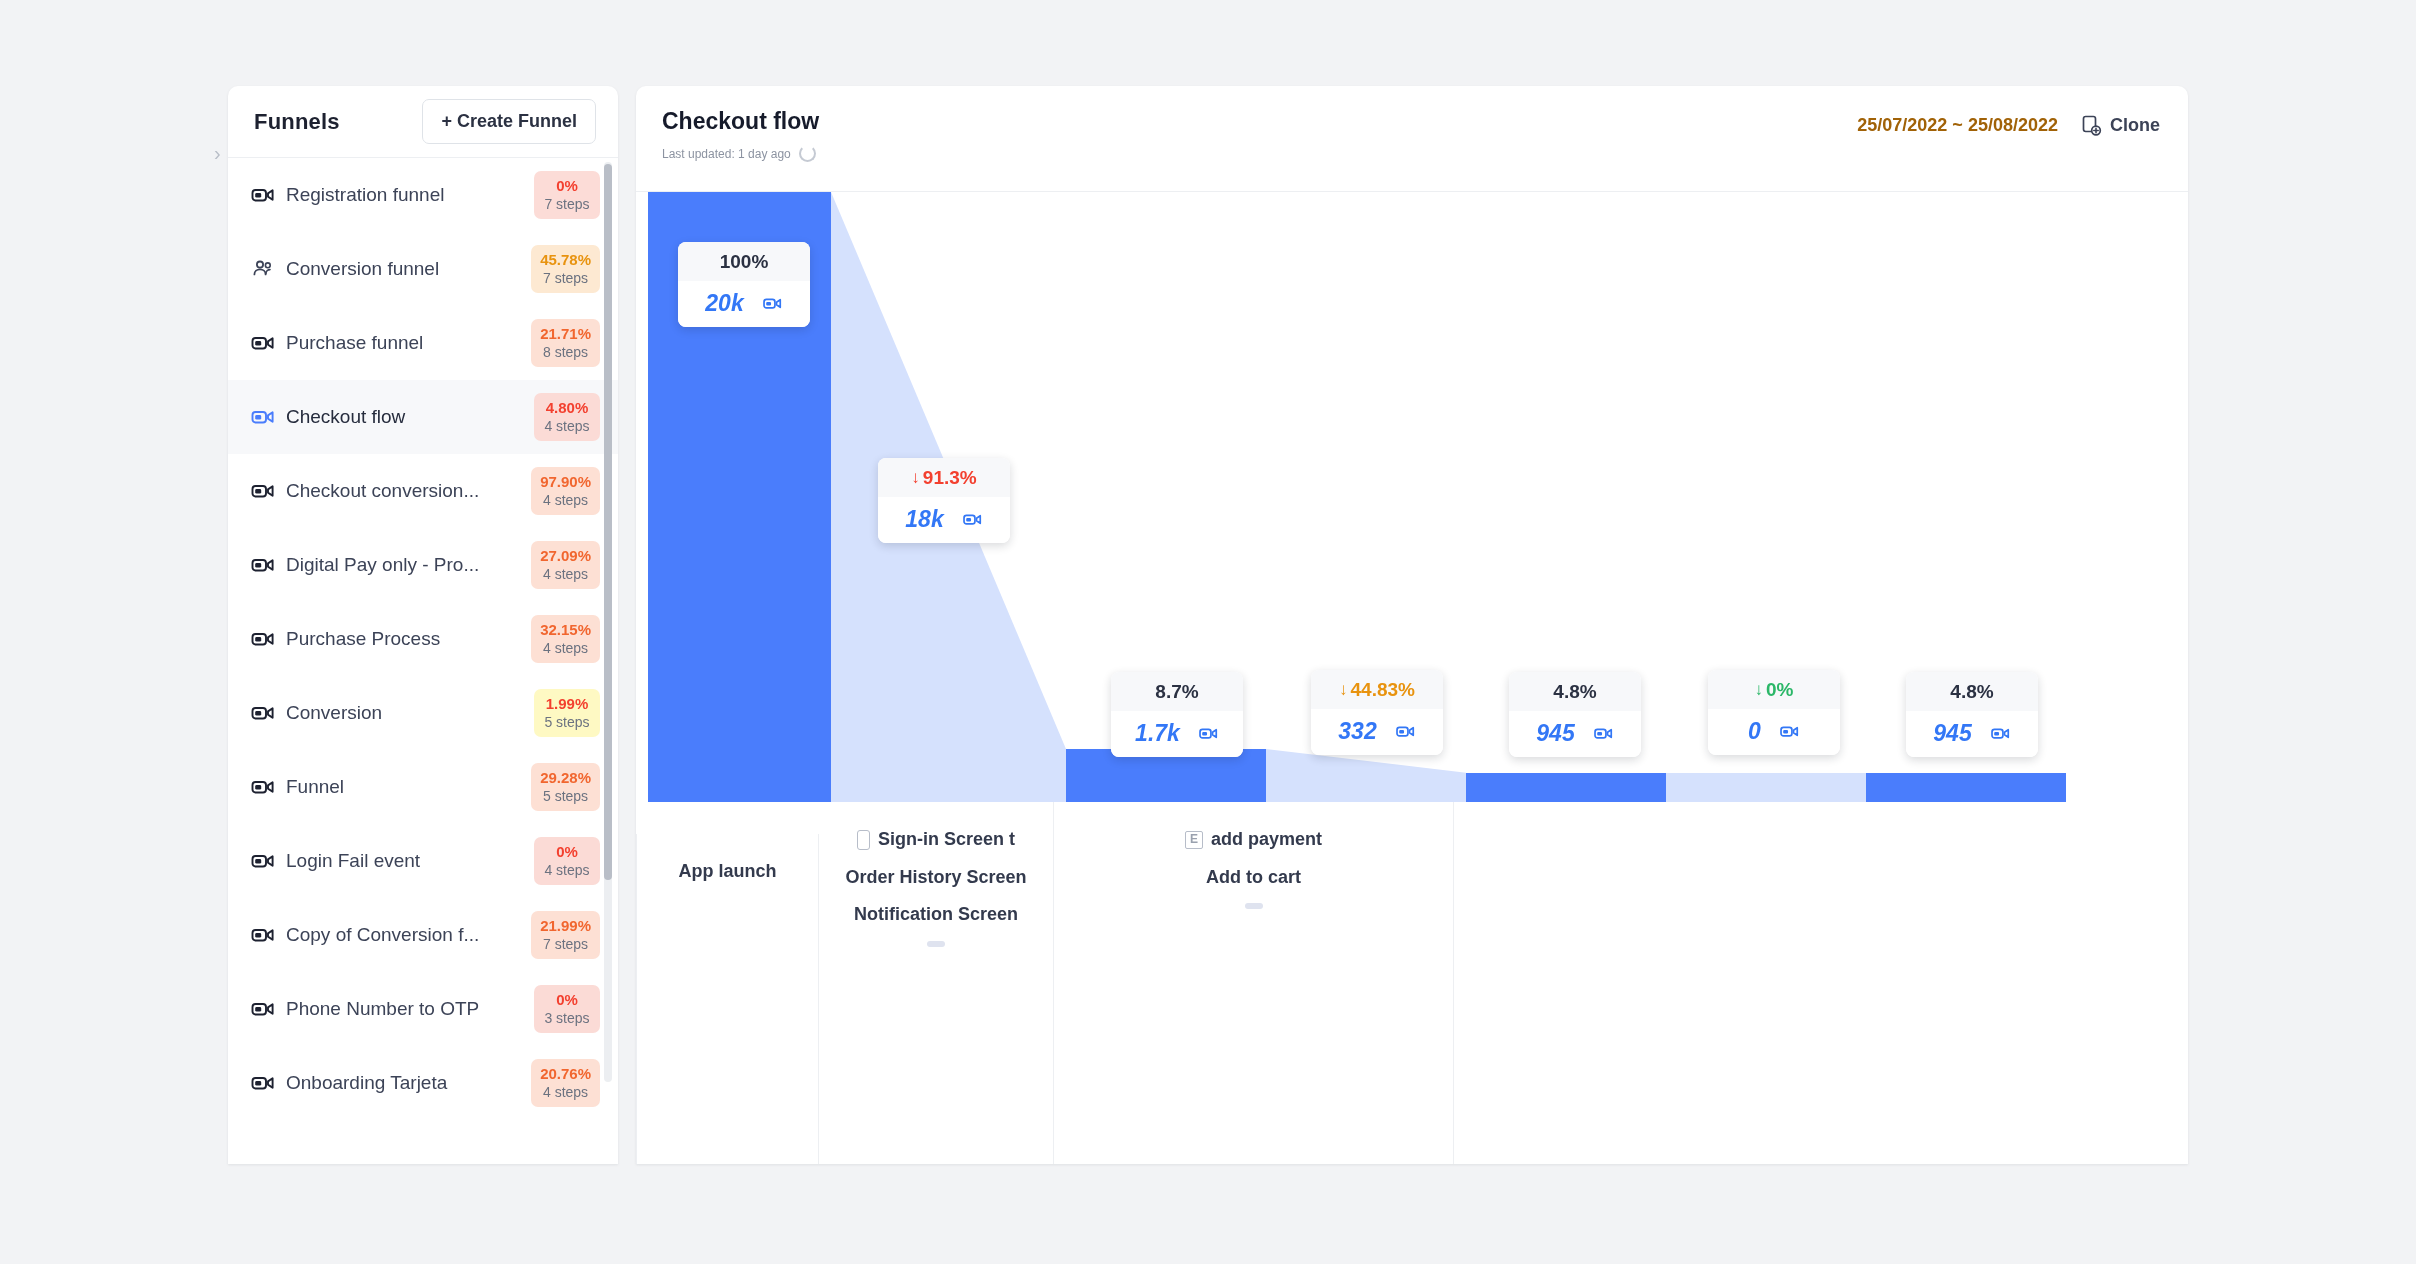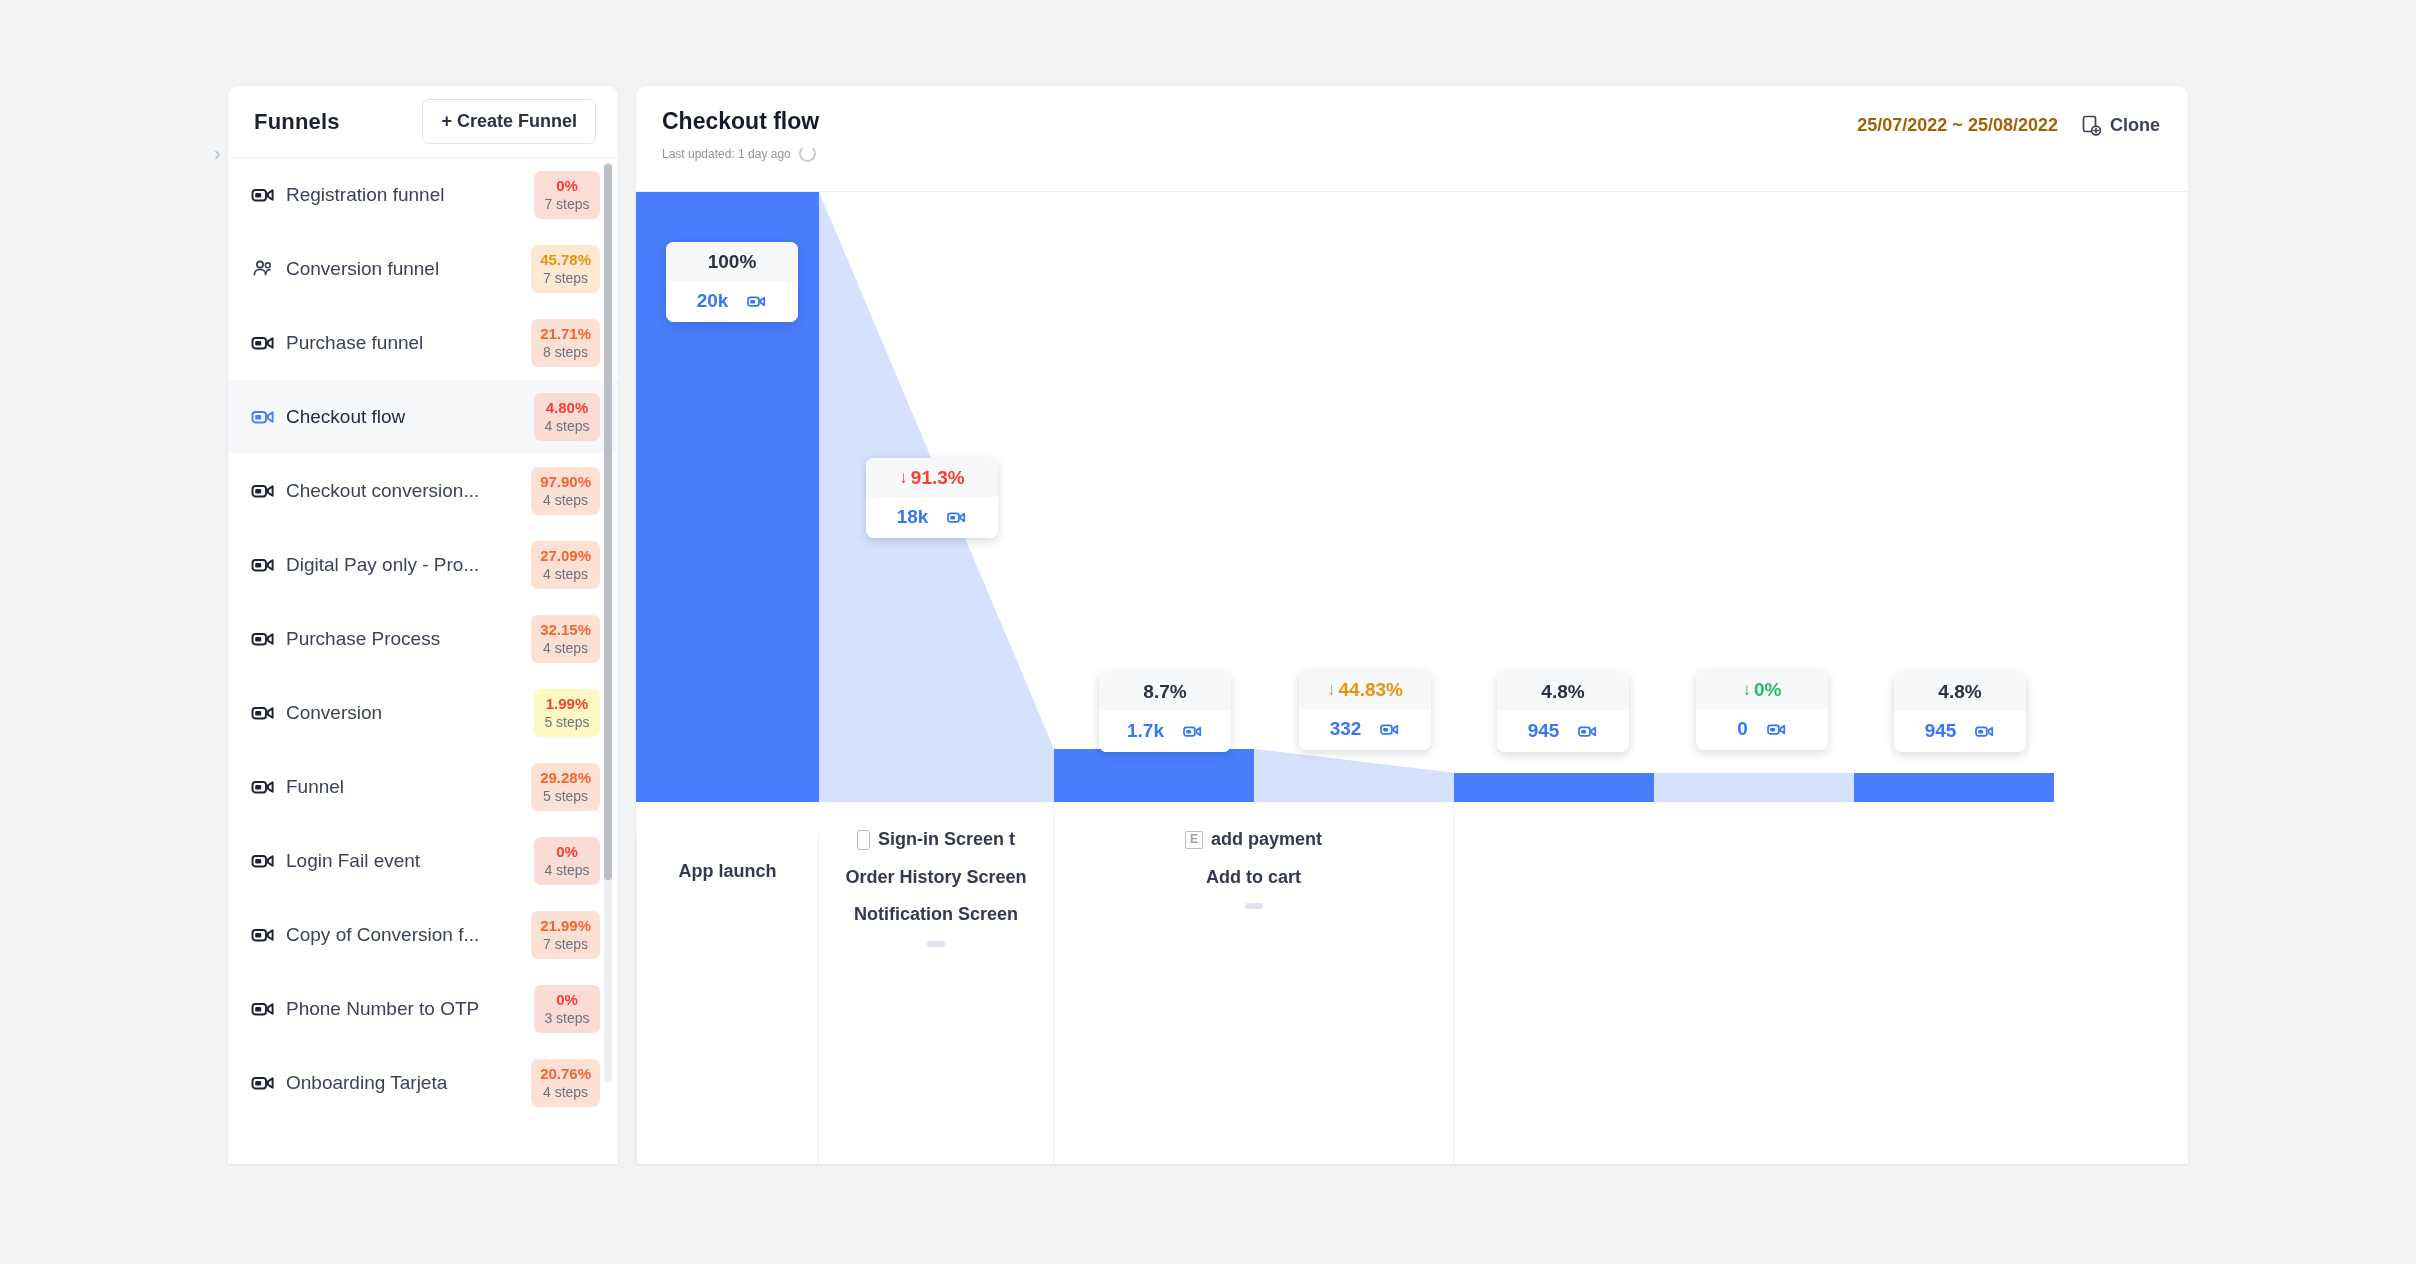--- a/index.html
+++ b/index.html
@@ -145,21 +145,21 @@
     cursor: pointer;
   }
 
   
   .chart-area {
     position: relative;
     height: 972px;
   }
   .plot {
     position: absolute;
-    left: 0; top: 0;
+    left: 12px; top: 0;
     width: 1276px; height: 610px;
   }
   .bars-layer { position: absolute; inset: 0; }
   .bar {
     position: absolute;
     bottom: 0;
     background: #4a7dfc;
   }
   .slope {
     position: absolute;
@@ -180,23 +180,23 @@
   .tt-top {
     background: #f7f8fa;
     padding: 9px 4px 8px;
     font-size: 19px; font-weight: bold;
     color: #2b3142;
     display: flex; align-items: center; justify-content: center; gap: 3px;
   }
   .tt-bot {
     background: #ffffff;
     padding: 9px 4px 10px;
-    font-size: 19px; font-weight: bold;
+    font-size: 23px; font-weight: bold;
     color: #3377f6;
-    display: flex; align-items: center; justify-content: center; gap: 18px;
+    display: flex; align-items: center; justify-content: center; gap: 18px; font-style: italic;
   }
   .arrow { font-size: 17px; font-weight: bold; }
 
   
   .labels {
     position: absolute;
     top: 610px; left: 0;
     width: 1552px; height: 362px;
     display: flex;
   }

